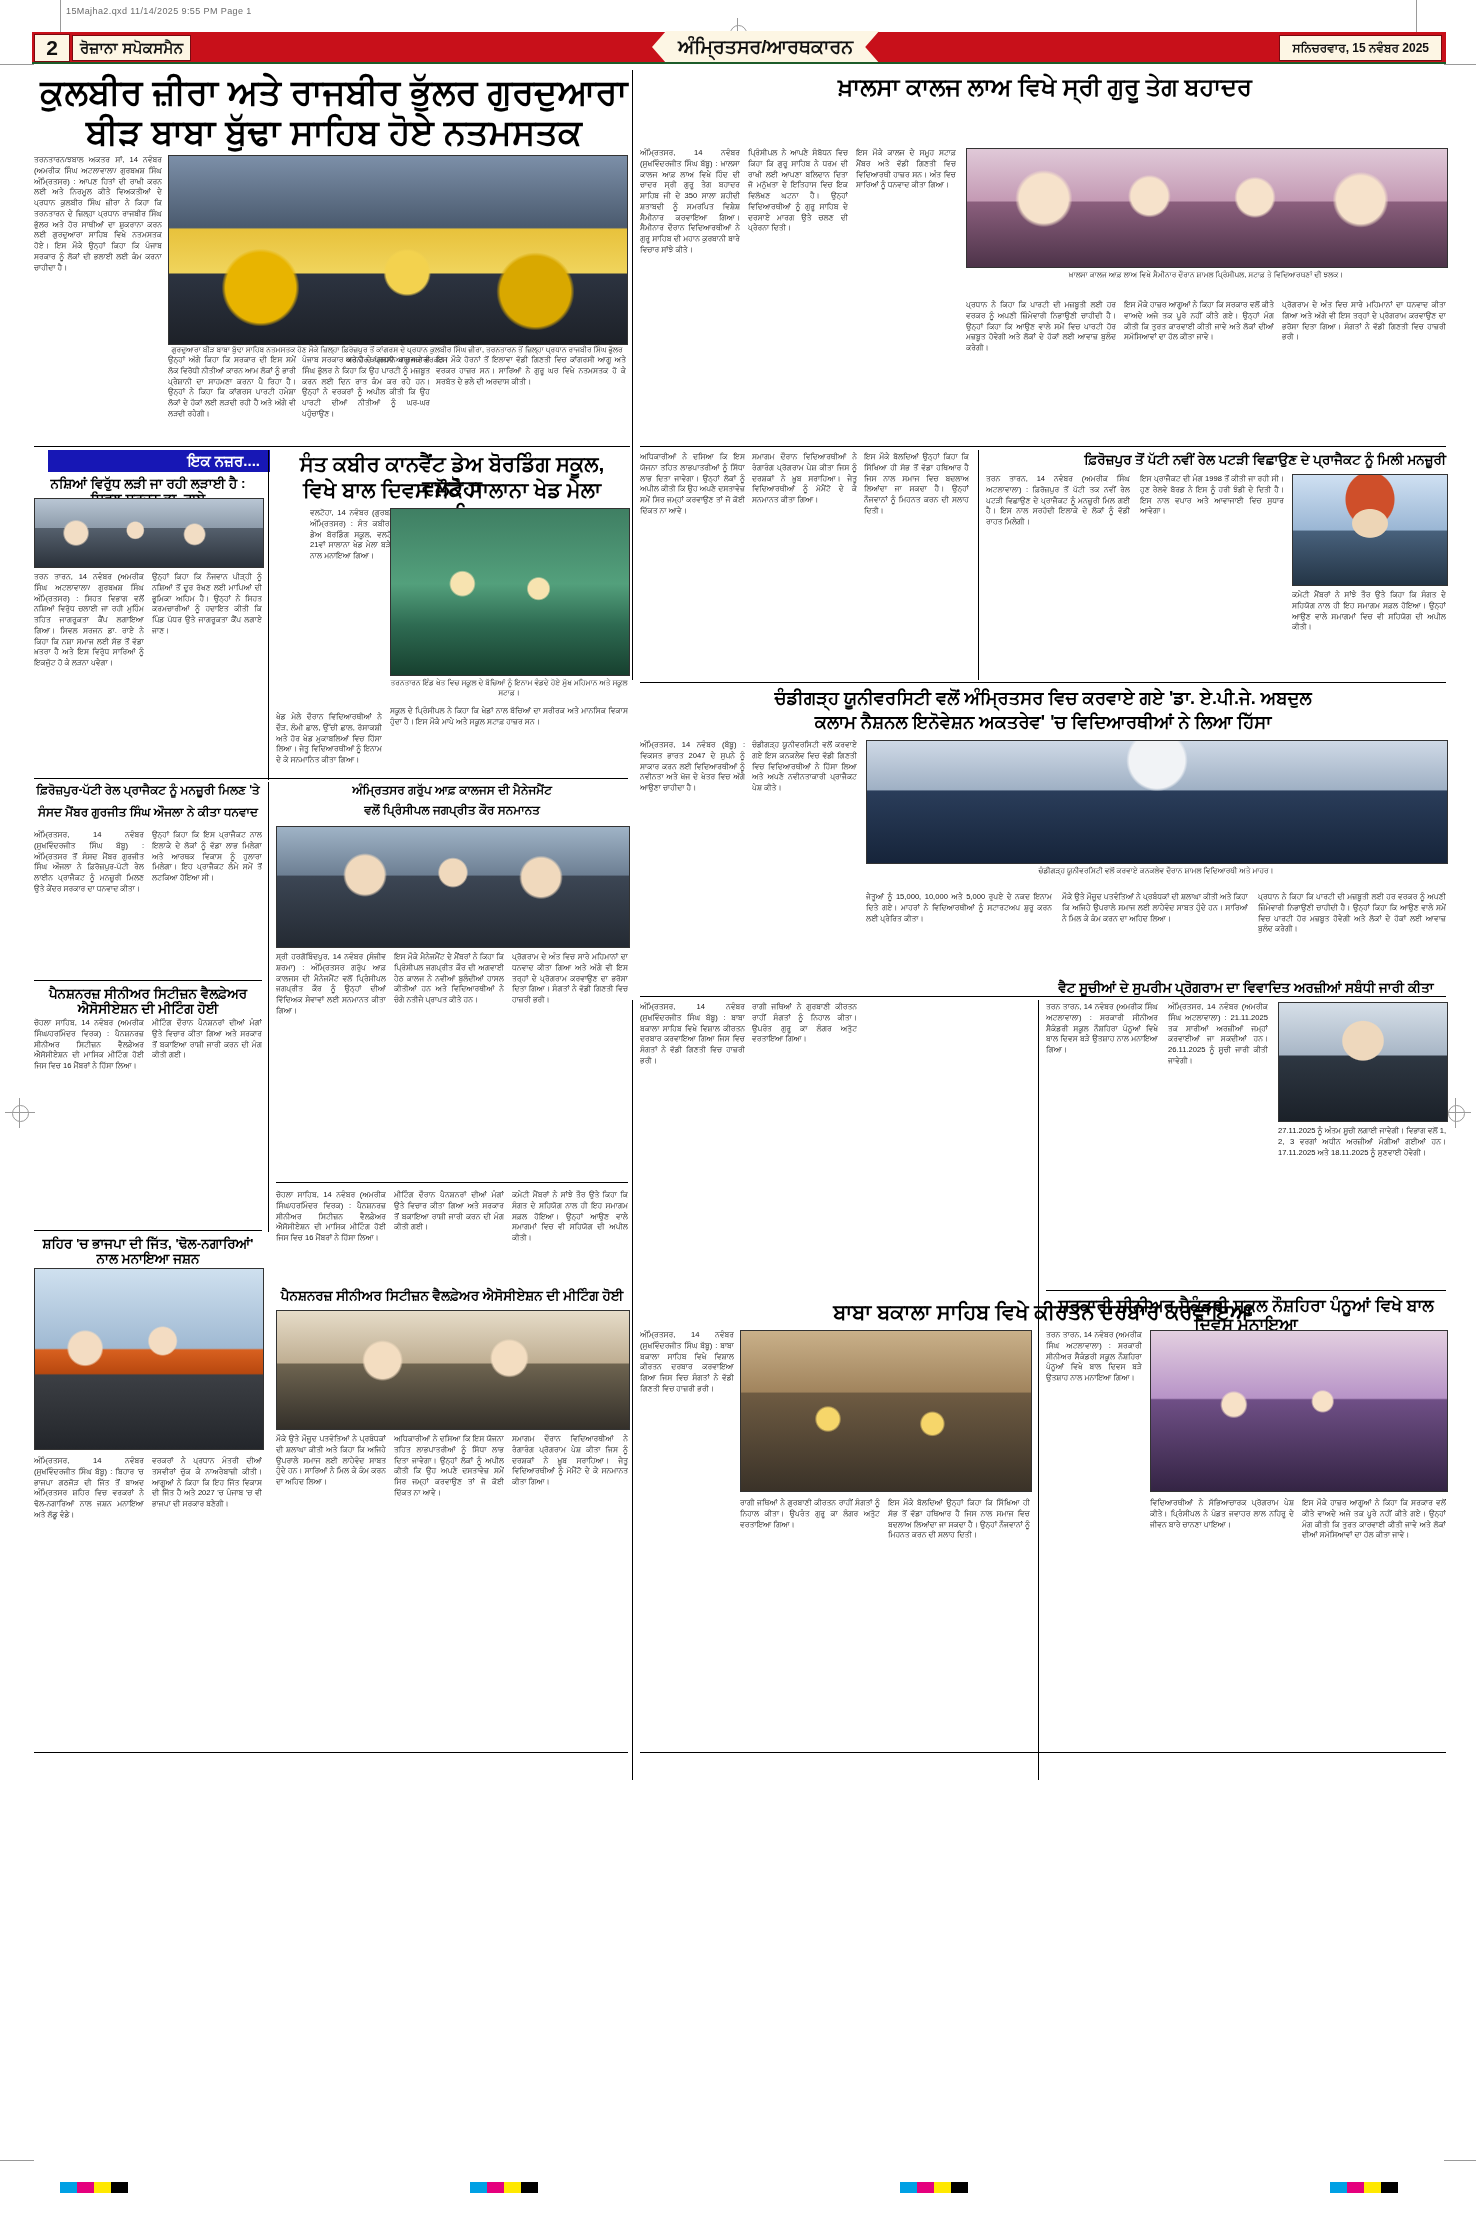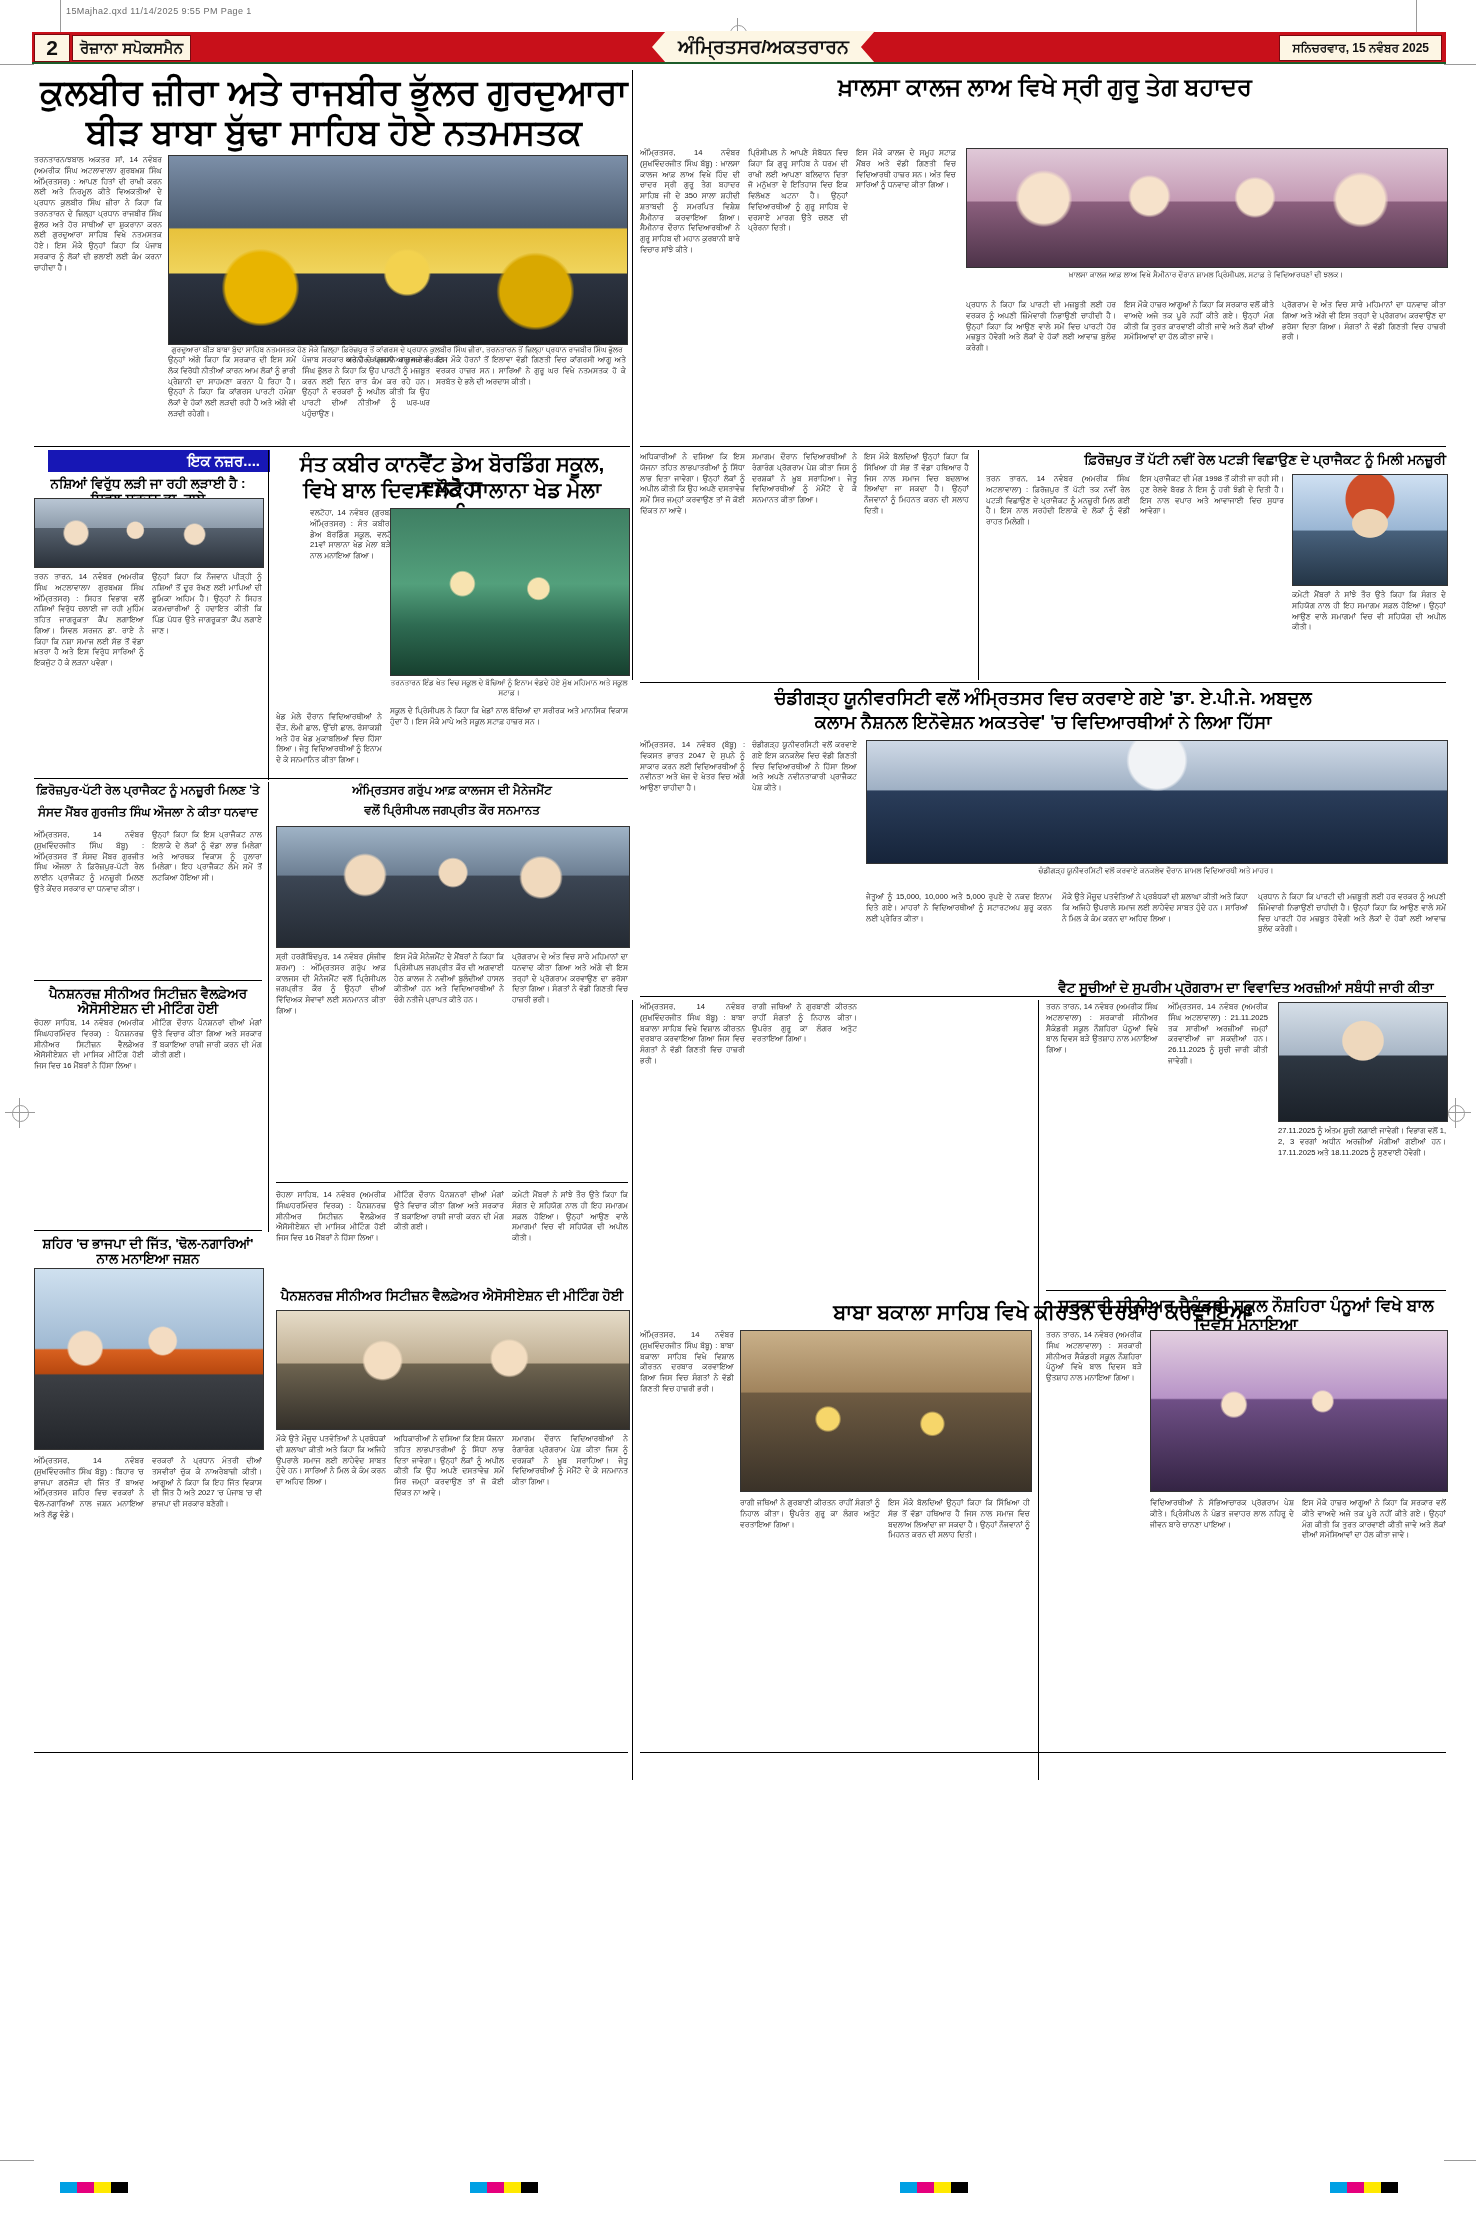--- a/index.html
+++ b/index.html
@@ -117,21 +117,21 @@
   <div class="cropline" style="left:0;top:64px;width:34px;height:1px;"></div>
   <div class="cropline" style="left:1444px;top:64px;width:32px;height:1px;"></div>
   <div class="cropline" style="left:60px;top:0;width:1px;height:32px;"></div>
   <div class="cropline" style="left:1416px;top:0;width:1px;height:32px;"></div>
 
   <div class="slug">15Majha2.qxd   11/14/2025   9:55 PM   Page 1</div>
 
   <div class="masthead">
     <div class="mast-pageno">2</div>
     <div class="mast-brand">ਰੋਜ਼ਾਨਾ ਸਪੋਕਸਮੈਨ</div>
-    <div class="mast-city">ਅੰਮ੍ਰਿਤਸਰ/ਅਕਤਰਾਰਨ</div>
+    <div class="mast-city">ਅੰਮ੍ਰਿਤਸਰ/ਆਰਥਕਾਰਨ</div>
     <div class="mast-date">ਸਨਿਚਰਵਾਰ, 15 ਨਵੰਬਰ 2025</div>
   </div>
   <div class="mast-underline"></div>
 
   <div class="hl hl-main" style="position:absolute;left:34px;top:72px;width:600px;">ਕੁਲਬੀਰ ਜ਼ੀਰਾ ਅਤੇ ਰਾਜਬੀਰ ਭੁੱਲਰ ਗੁਰਦੁਆਰਾ</div>
   <div class="hl hl-main" style="position:absolute;left:34px;top:112px;width:600px;">ਬੀੜ ਬਾਬਾ ਬੁੱਢਾ ਸਾਹਿਬ ਹੋਏ ਨਤਮਸਤਕ</div>
 
   <div class="hl" style="position:absolute;left:640px;top:74px;width:810px;font-size:24px;">ਖ਼ਾਲਸਾ ਕਾਲਜ ਲਾਅ ਵਿਖੇ ਸ੍ਰੀ ਗੁਰੂ ਤੇਗ ਬਹਾਦਰ</div>
 
   <div class="rule-v" style="left:632px;top:70px;height:380px;"></div>

